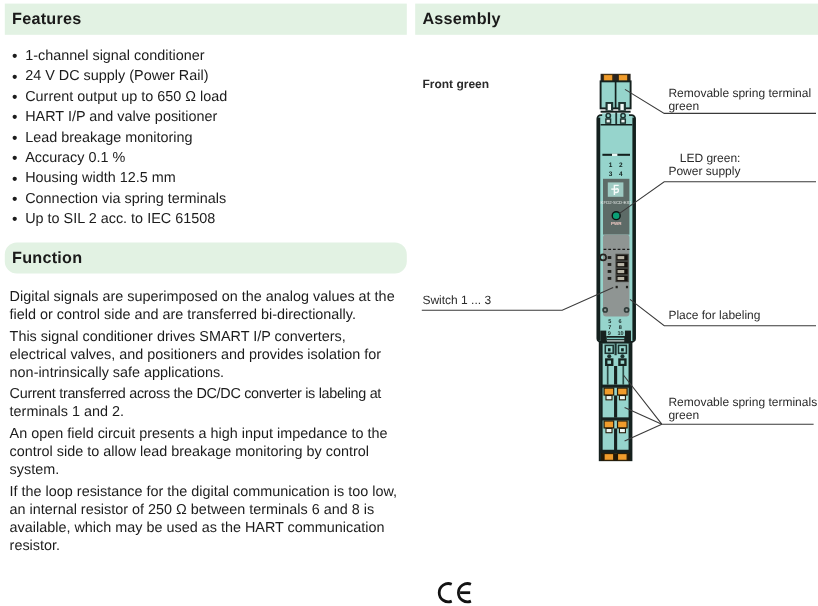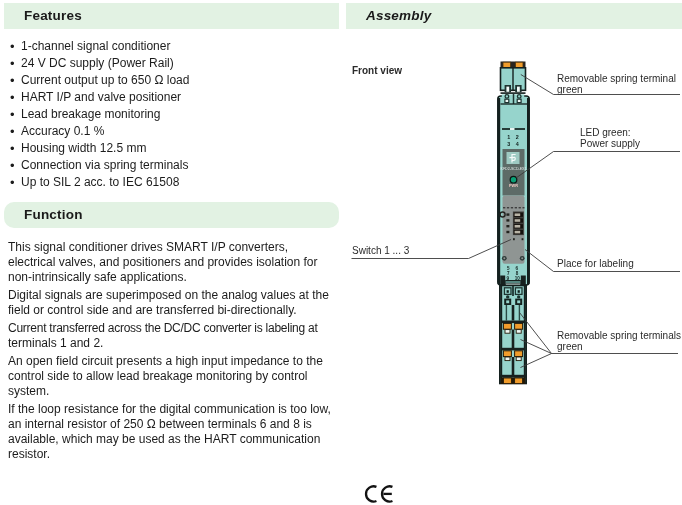--- a/index.html
+++ b/index.html
@@ -1,18 +1,18 @@
 <!DOCTYPE html>
 <html><head>
 <meta charset="utf-8">
 <style>
   html,body{margin:0;padding:0;}
   body{width:682px;height:505px;background:#ffffff;font-family:"Liberation Sans",sans-serif;position:relative;overflow:hidden;color:#1a1a1a;}
   .bar{position:absolute;background:#e2f2e3;height:26px;}
-  .bar b{display:block;font-size:13.5px;line-height:25px;padding-left:20px;letter-spacing:0.2px;}
+  .bar b{display:block;font-size:13.5px;line-height:25px;padding-left:6px;letter-spacing:0.2px;}
   .body12{font-size:12px;line-height:15px;color:#1c1c1c;}
   p{margin:0 0 3px 0;}
   .lbl{position:absolute;font-size:10px;line-height:11px;color:#2b2b2b;}
 </style>
 </head>
 <body>
 
 <div class="bar" style="left:4px;top:3px;width:335px;">
     <b>Features</b>
   </div>
@@ -36,36 +36,36 @@
   <div style="height:17px;"><span style="position:absolute;left:-11px;font-size:13px;line-height:16px;">•</span>Connection via spring terminals</div>
 
   <div style="height:17px;"><span style="position:absolute;left:-11px;font-size:13px;line-height:16px;">•</span>Up to SIL 2 acc. to IEC 61508</div>
 </div>
 
 <div class="bar" style="left:4px;top:202px;width:335px;border-radius:10px;">
     <b>Function</b>
   </div>
 
 <div class="body12" style="position:absolute;left:8px;top:240px;width:330px;">
+  <p>Digital signals are superimposed on the analog values at the<br>field or control side and are transferred bi-directionally.</p>
   <p>This signal conditioner drives SMART I/P converters,<br>electrical valves, and positioners and provides isolation for<br>non-intrinsically safe applications.</p>
-  <p>Digital signals are superimposed on the analog values at the<br>field or control side and are transferred bi-directionally.</p>
   <p><span style="letter-spacing:-0.25px;">Current transferred across the DC/DC converter is labeling at</span><br>terminals 1 and 2.</p>
   <p>An open field circuit presents a high input impedance to the<br>control side to allow lead breakage monitoring by control<br>system.</p>
   <p>If the loop resistance for the digital communication is too low,<br>an internal resistor of 250 Ω between terminals 6 and 8 is<br>available, which may be used as the HART communication<br>resistor.</p>
 </div>
 
-<div class="bar" style="left:346px;top:3px;width:336px;font-style:italic;">
+<div class="bar" style="left:346px;top:3px;width:336px;">
     <b>Assembly</b>
   </div>
 
-<div class="lbl" style="left:352px;top:65px;font-weight:bold;">Front view</div>
+<div class="lbl" style="left:352px;top:65px;font-weight:bold;">Front green</div>
 
 <div class="lbl" style="left:557px;top:73px;">Removable spring terminal<br>green</div>
 
-<div class="lbl" style="left:580px;top:127px;">LED green:<br>Power supply</div>
+<div class="lbl" style="left:557px;top:127px;text-align:right;">LED green:<br>Power supply</div>
 
 <div class="lbl" style="left:352px;top:245px;">Switch 1 ... 3</div>
 
 <div class="lbl" style="left:557px;top:258px;">Place for labeling</div>
 
 <div class="lbl" style="left:557px;top:330px;">Removable spring terminals<br>green</div>
 
 <svg style="position:absolute;left:0;top:0;" width="682" height="505" viewBox="0 0 682 505">
 
   <g>

